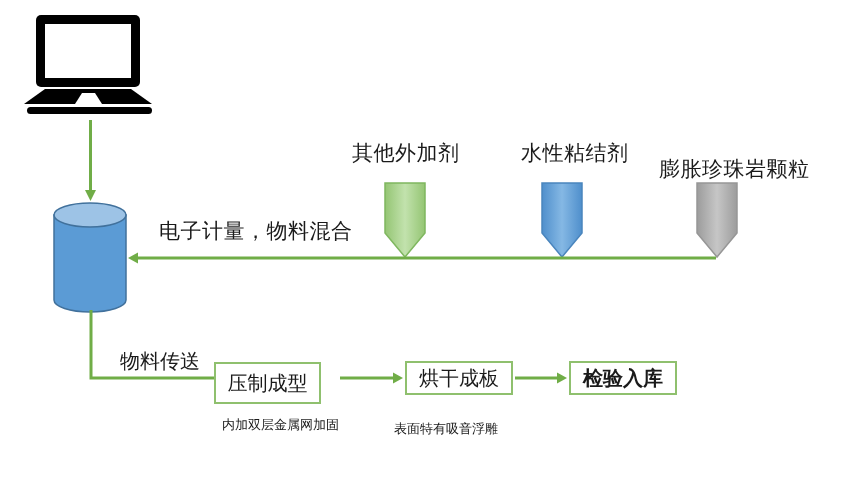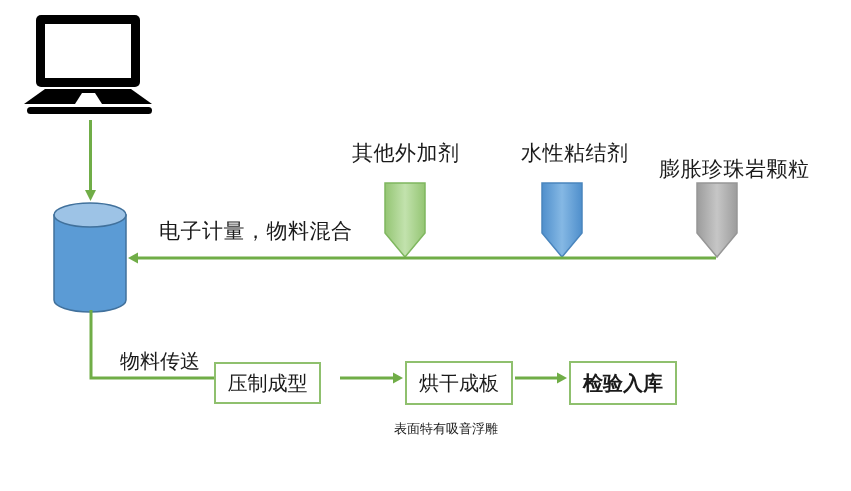--- a/index.html
+++ b/index.html
@@ -37,21 +37,21 @@
     color: #1a1a1a;
     font-size: 13px;
     line-height: 16px;
     white-space: nowrap;
   }
   .small-note span { display: block; }
   .flow-box {
     position: absolute;
     box-sizing: border-box;
     width: 108px;
-    height: 44px;
+    height: 34px;
     border: 2px solid #8fc06e;
     background: #ffffff;
     display: flex;
     align-items: center;
     justify-content: center;
     font-size: 20px;
     color: #1a1a1a;
     white-space: nowrap;
   }
 </style>
@@ -139,18 +139,19 @@
     <span>压制成型</span>
   </div>
   <div class="flow-box" style="left:405px; top:361px;">
     <span>烘干成板</span>
   </div>
   <div class="flow-box" style="left:569px; top:361px;font-weight:bold;">
     <span>检验入库</span>
   </div>
 
   <div class="small-note" style="left:222px; top:417px;">
+    <span>内加双层金属网加固</span>
   </div>
   <div class="small-note" style="left:394px; top:421px;">
     <span>表面特有吸音浮雕</span>
   </div>
 
 </div>
 
 </body></html>

